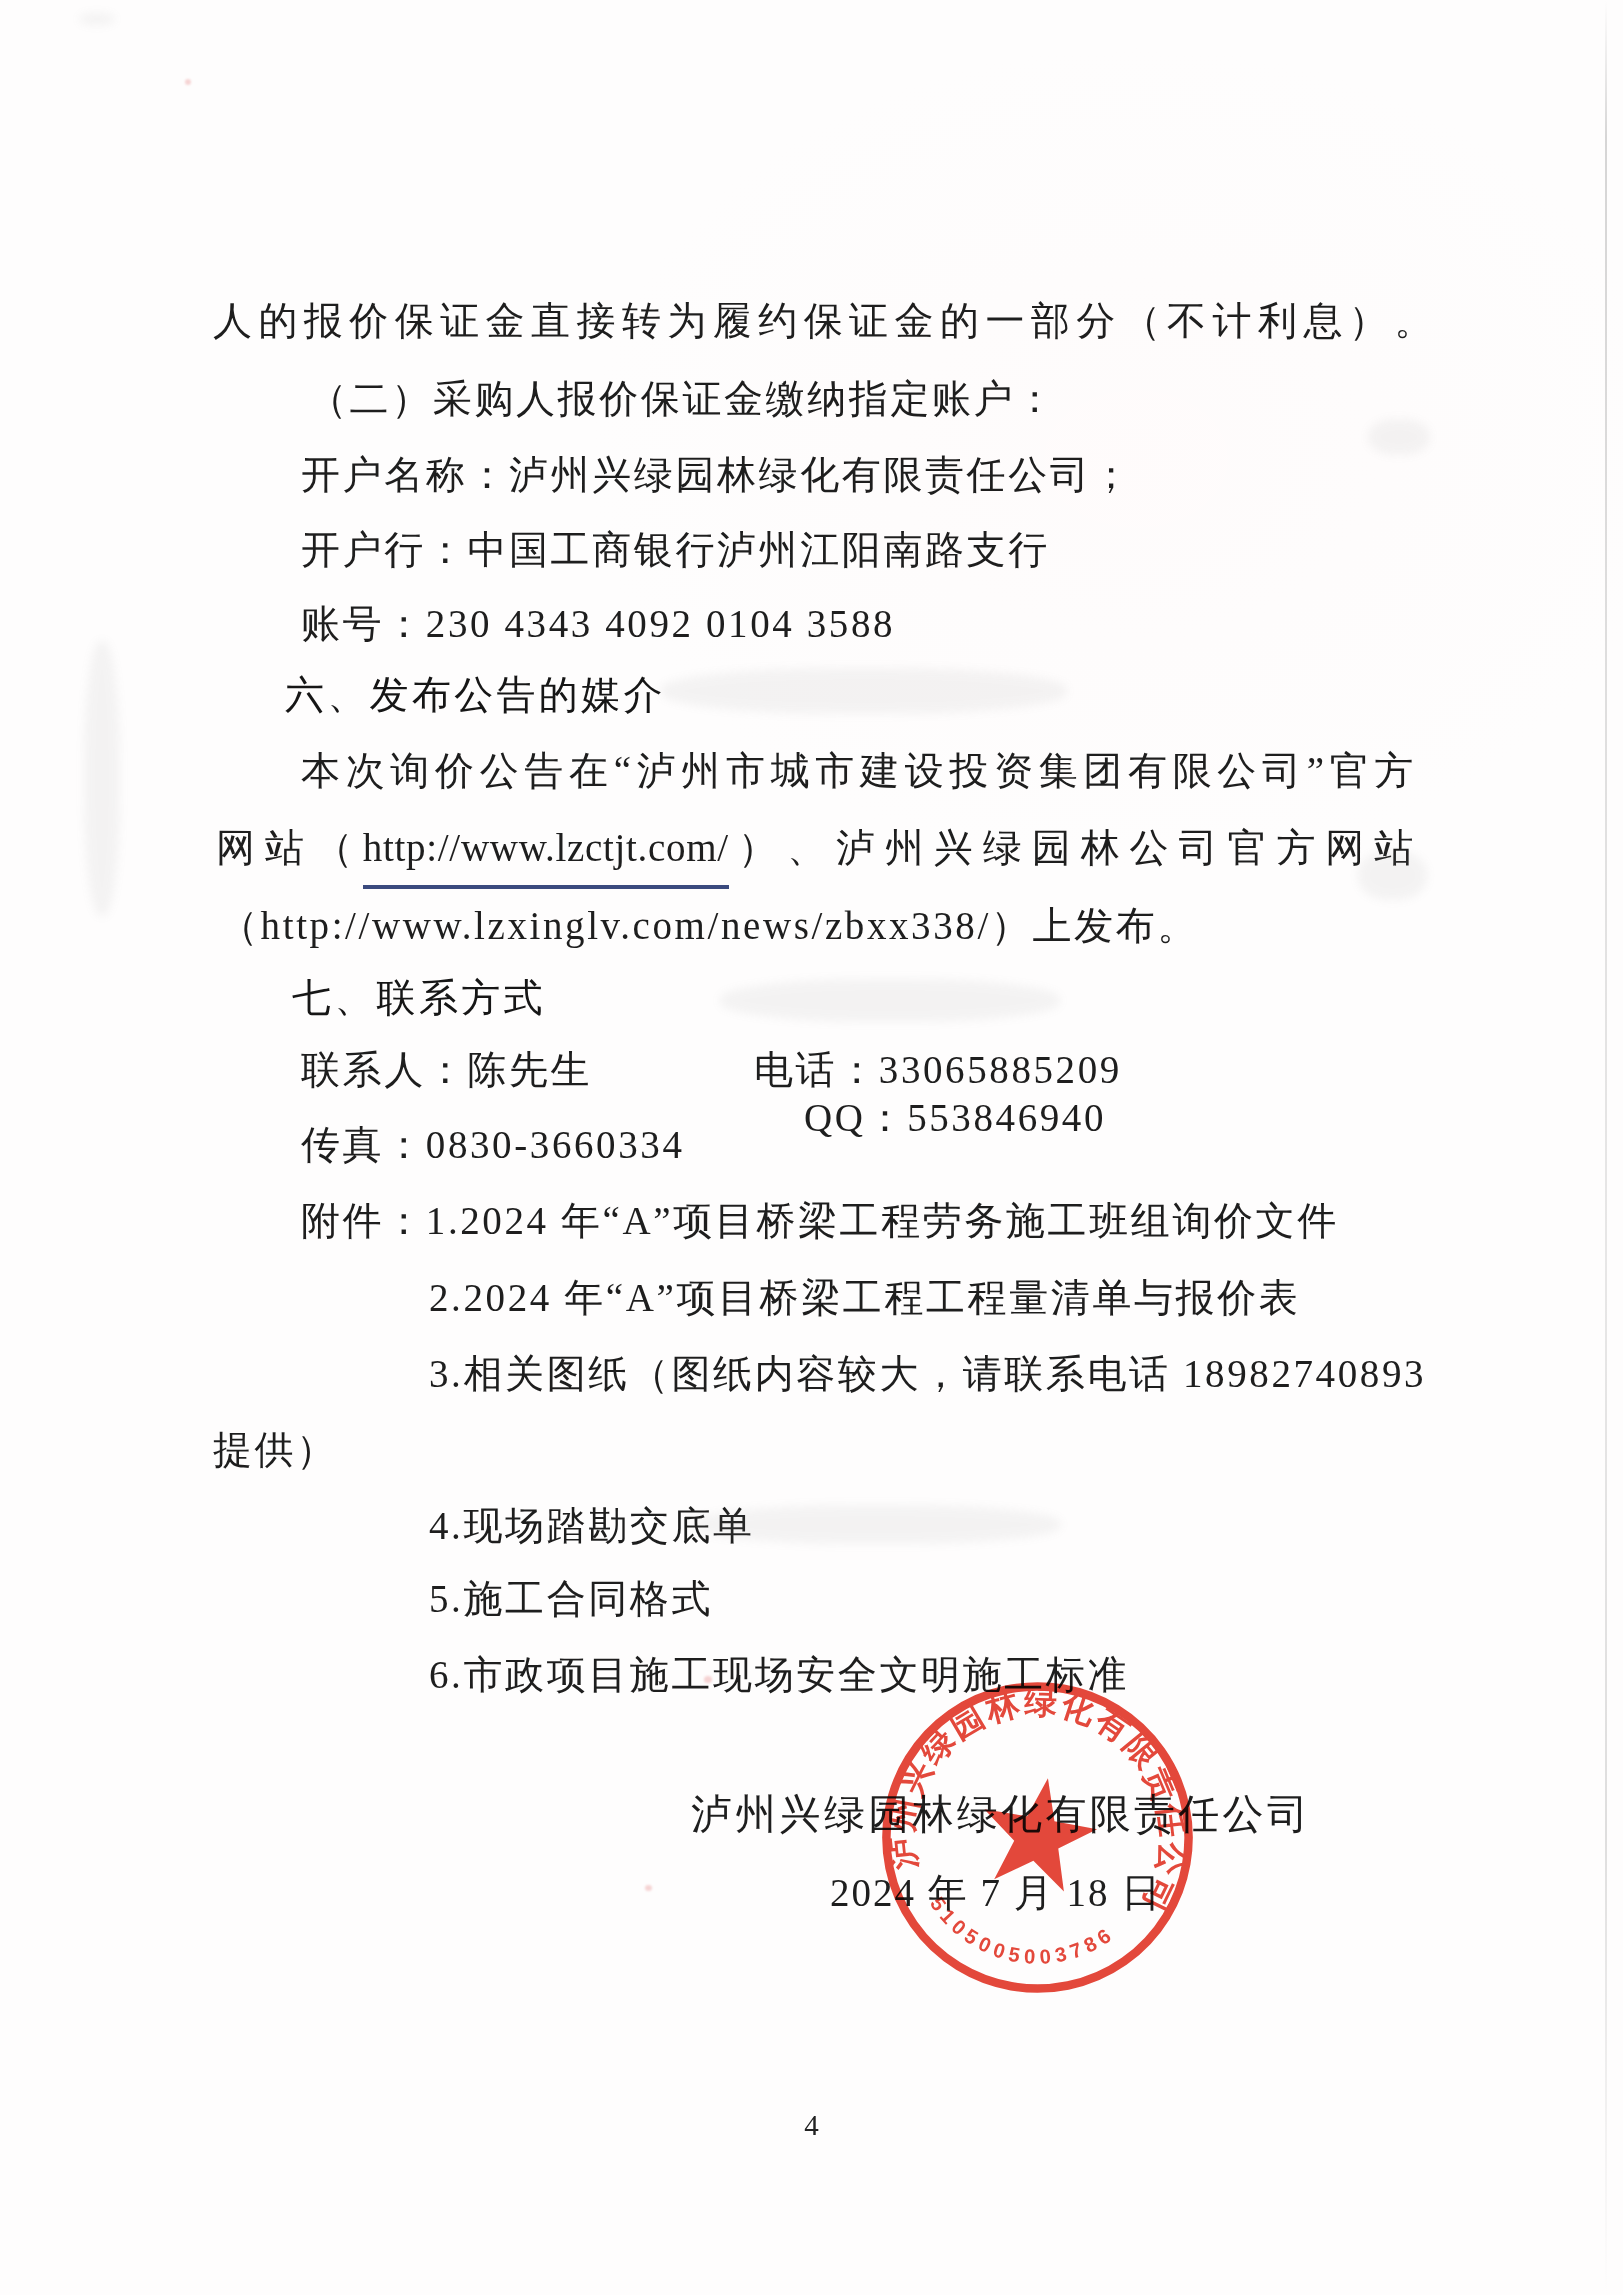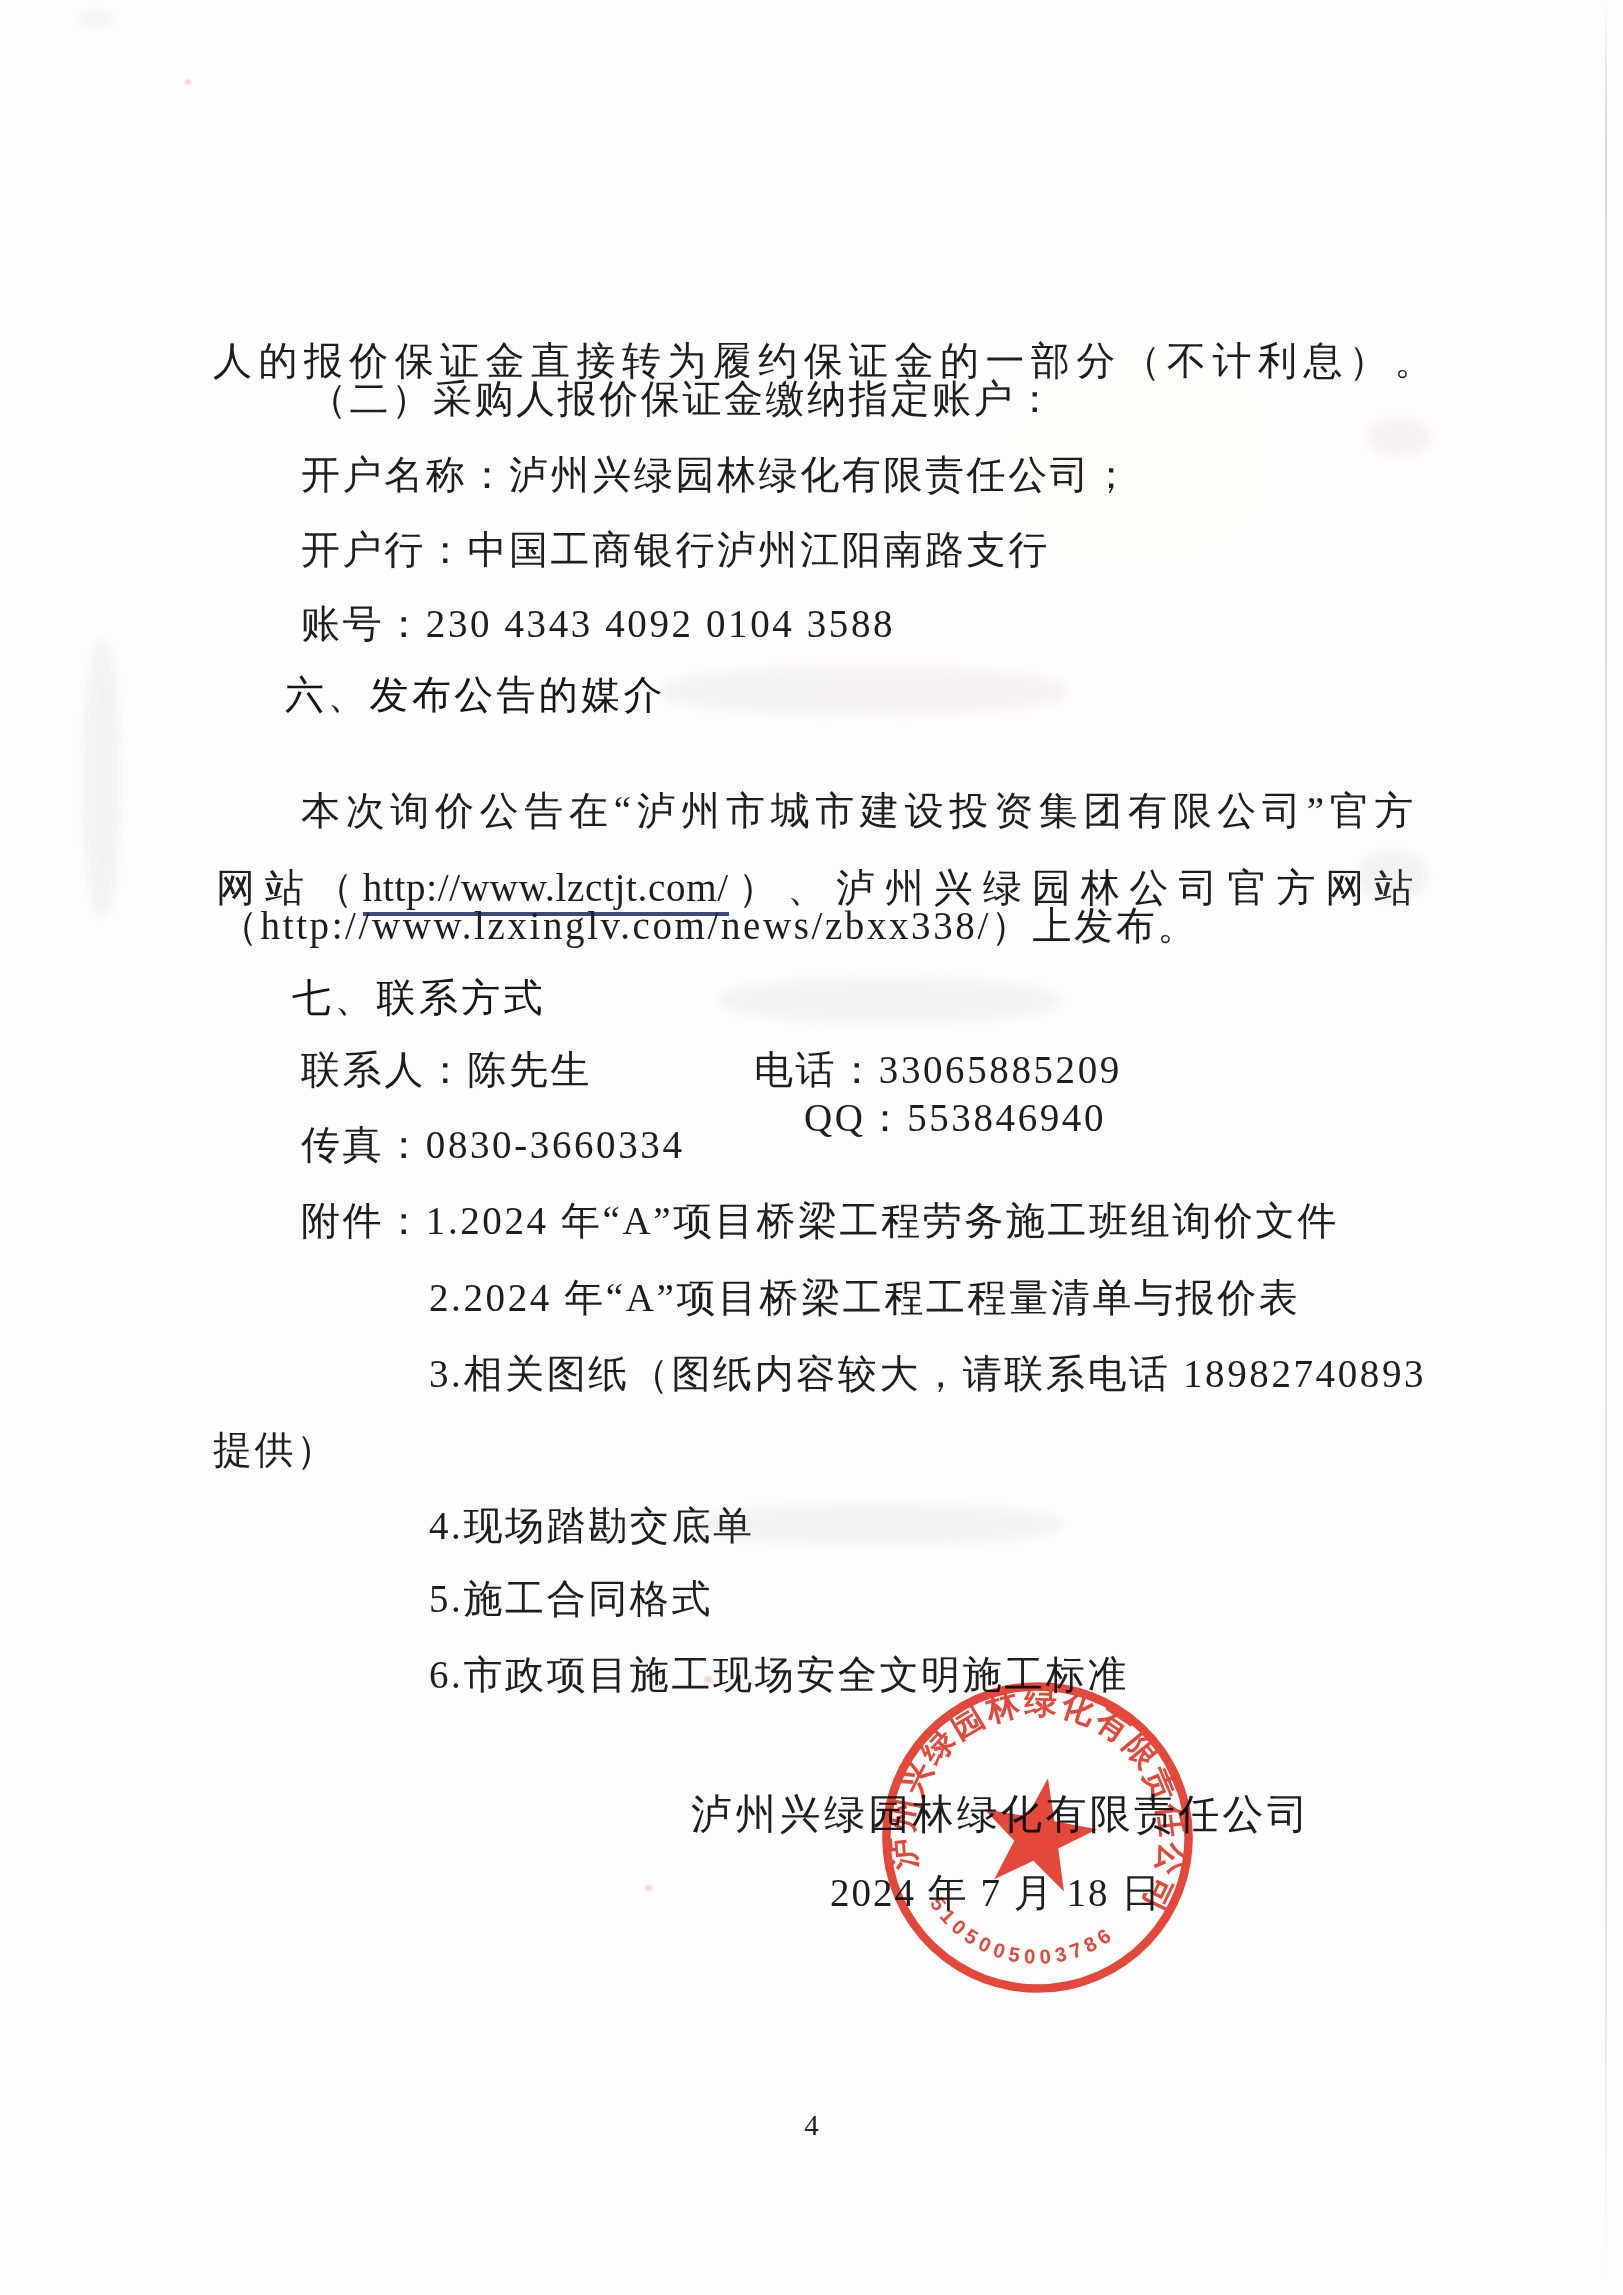--- a/index.html
+++ b/index.html
@@ -26,25 +26,24 @@
   .hd{
     font-family:"Liberation Sans","DejaVu Sans",sans-serif;
     font-weight:400;letter-spacing:3.3px;color:#161616;
   }
   .jl{
     white-space:normal;
     text-align:justify;
     -moz-text-align-last:justify;
     text-align-last:justify;
     letter-spacing:0.7px;
-    margin-top:40px;
   }
   .u{
     border-bottom:4.6px solid #3b4a7e;
-    padding-bottom:3px;
+    padding-bottom:16px;
   }
   .sig{font-size:41px;letter-spacing:3.3px;}
   .pgnum{
     position:absolute;left:0;top:2109px;width:1623px;
     text-align:center;font-size:29px;color:#222;letter-spacing:0;
   }
   
   .seal{
     position:absolute;left:874px;top:1674px;width:327px;height:327px;
     transform:rotate(10deg);

